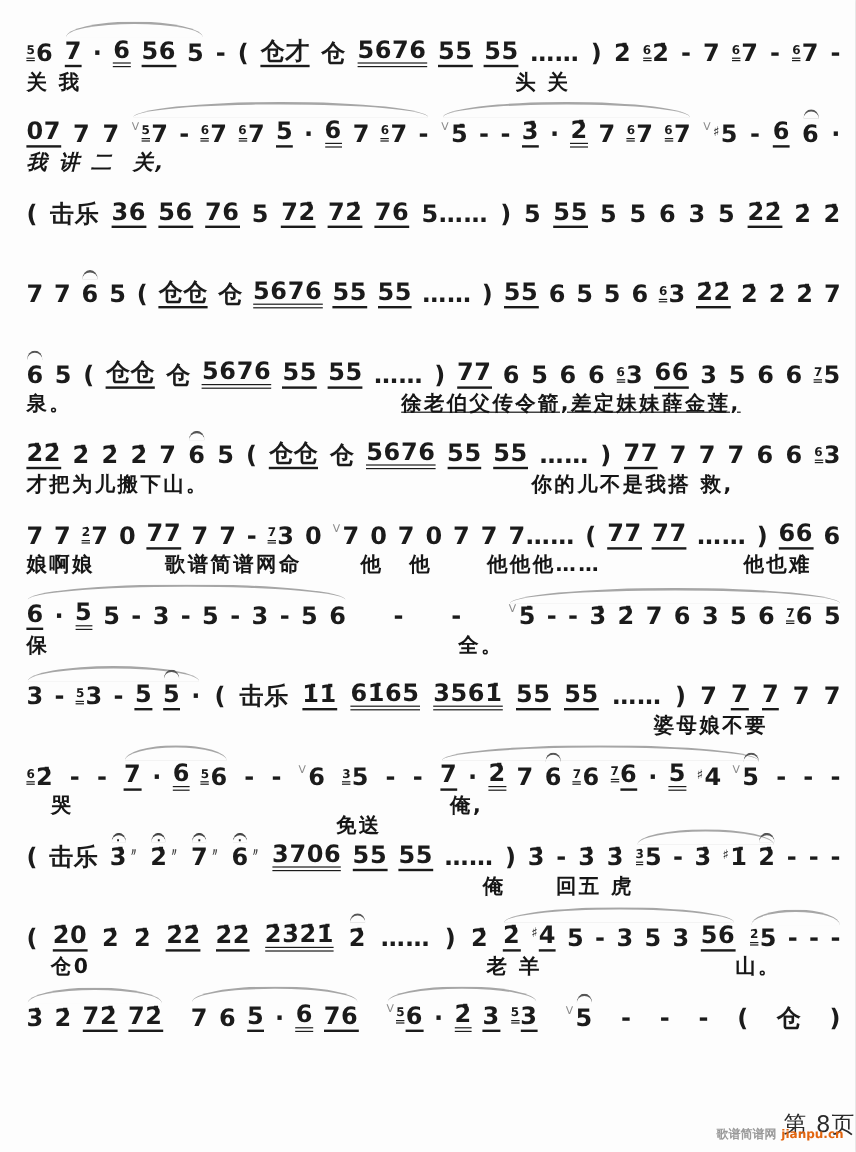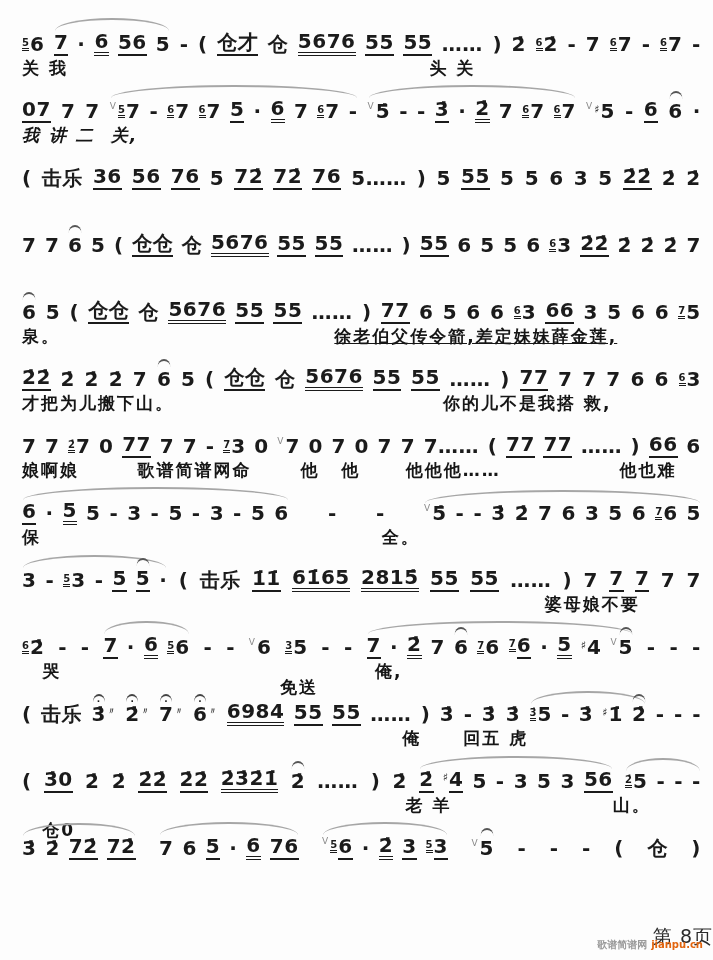--- a/index.html
+++ b/index.html
@@ -744,21 +744,21 @@
           <span class="tok">
             <span class="num u0">击乐</span>
           </span>
           <span class="tok">
             <span class="num u1">1̇1̇</span>
           </span>
           <span class="tok">
             <span class="num u2">61̇65</span>
           </span>
           <span class="tok">
-            <span class="num u2">2815̇</span>
+            <span class="num u2">3561̇</span>
           </span>
           <span class="tok">
             <span class="num u1">55</span>
           </span>
           <span class="tok">
             <span class="num u1">55</span>
           </span>
           <span class="tok">
             <span class="num u0">……</span>
           </span>
@@ -905,21 +905,21 @@
           </span>
           <span class="tok">
             <span class="num u0">7<span class="ferm"></span><span class="fdot">·</span></span>
             <span class="smark">〃</span>
           </span>
           <span class="tok">
             <span class="num u0">6<span class="ferm"></span><span class="fdot">·</span></span>
             <span class="smark">〃</span>
           </span>
           <span class="tok">
-            <span class="num u2">6984</span>
+            <span class="num u2">3706</span>
           </span>
           <span class="tok">
             <span class="num u1">55</span>
           </span>
           <span class="tok">
             <span class="num u1">55</span>
           </span>
           <span class="tok">
             <span class="num u0">……</span>
           </span>
@@ -971,21 +971,21 @@
           <span class="lyr" style="left: 56%;">俺</span>
           <span class="lyr" style="left: 65%;">回五 虎</span>
         </div>
       </div>
       <div class="system">
         <div class="notes">
           <span class="tok">
             <span class="num u0">(</span>
           </span>
           <span class="tok">
-            <span class="num u1">3̇0</span>
+            <span class="num u1">2̇0</span>
           </span>
           <span class="tok">
             <span class="num u0">2̇</span>
           </span>
           <span class="tok">
             <span class="num u0">2̇</span>
           </span>
           <span class="tok">
             <span class="num u1">2̇2̇</span>
           </span>
@@ -1044,21 +1044,21 @@
             </span>
             <span class="tok">
               <span class="num u0">-</span>
             </span>
             <span class="tok">
               <span class="num u0">-</span>
             </span>
           </span>
         </div>
         <div class="lyrics">
-          <span class="lyr" style="left: 3%; margin-top: 25px;">仓0</span>
+          <span class="lyr" style="left: 3%;">仓0</span>
           <span class="lyr" style="left: 50%; margin-left: 44px;">老 羊</span>
           <span class="lyr" style="left: 87%;">山。</span>
         </div>
       </div>
       <div class="system">
         <div class="notes">
           <span class="slur">
             <span class="tok">
               <span class="num u0">3̇</span>
             </span>

